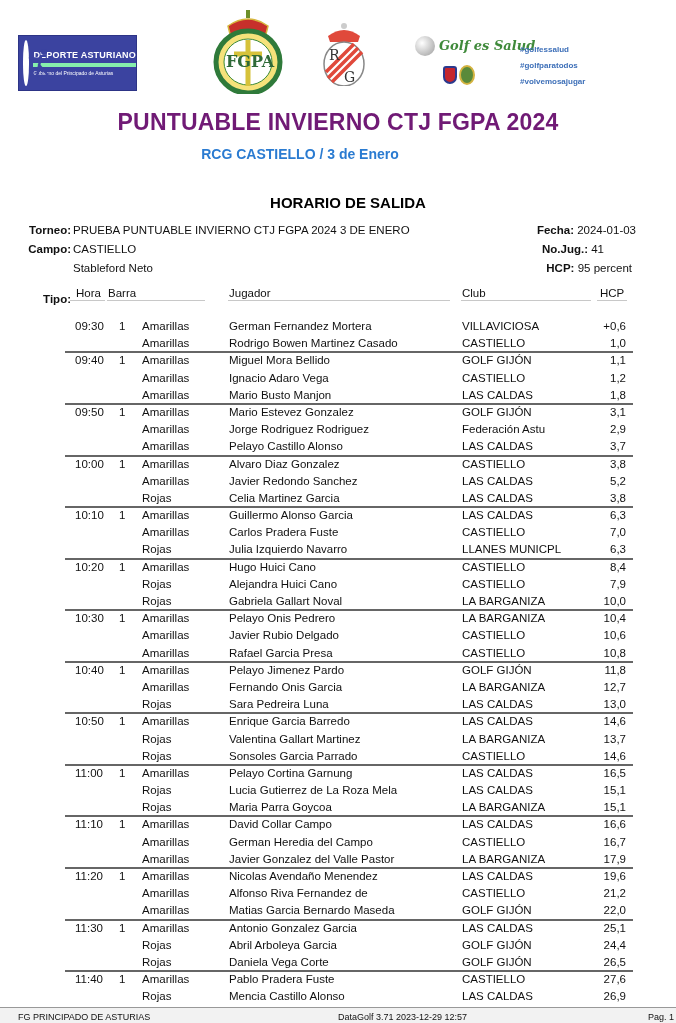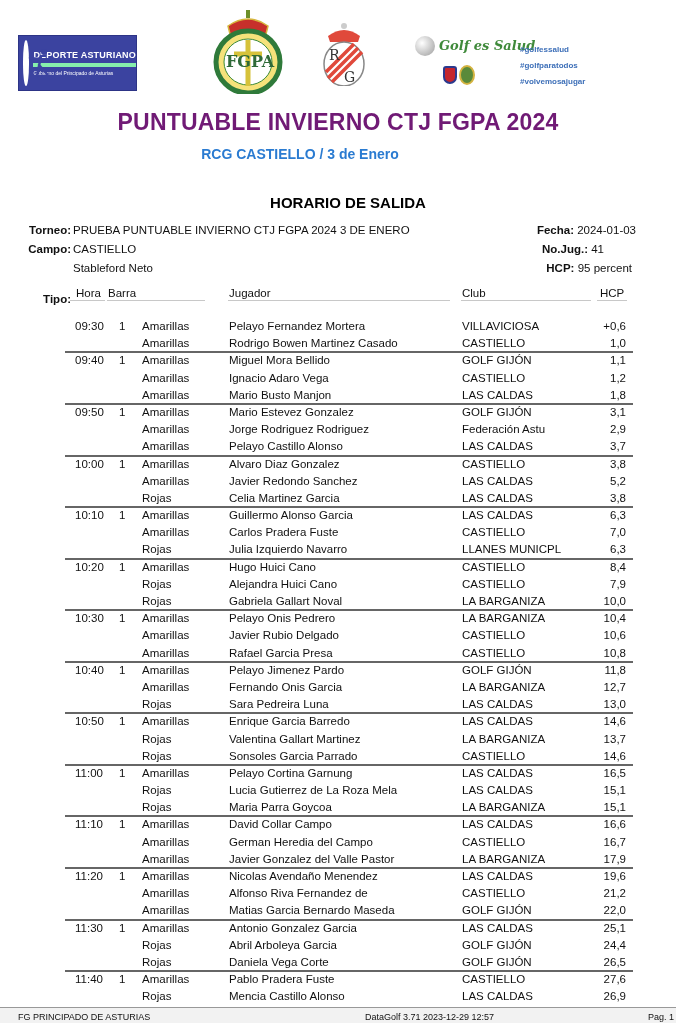--- a/index.html
+++ b/index.html
@@ -128,21 +128,21 @@
 <div class="thead-line" style="left:107px; width:98px;"></div>
 <div class="thead-line" style="left:228px; width:222px;"></div>
 <div class="thead-line" style="left:461px; width:130px;"></div>
 <div class="thead-line" style="left:597px; width:30px;"></div>
 
 <div class="rows" id="rows">
     <div class="row">
       <span class="c-hora">09:30</span>
       <span class="c-barra">1</span>
       <span class="c-tee">Amarillas</span>
-      <span class="c-jug">Pelayo Fernandez Mortera</span>
+      <span class="c-jug">German Fernandez Mortera</span>
       <span class="c-club">VILLAVICIOSA</span>
       <span class="c-hcp">+0,6</span>
     </div>
     <div class="row">
       <span class="c-tee">Amarillas</span>
       <span class="c-jug">Rodrigo Bowen Martinez Casado</span>
       <span class="c-club">CASTIELLO</span>
       <span class="c-hcp">1,0</span>
     </div>
     <div style="position: relative; height: 0px;">
@@ -444,15 +444,15 @@
       <span class="c-club">GOLF GIJÓN</span>
       <span class="c-hcp">33,4</span>
     </div>
     <div style="position: relative; height: 0px;">
       <div class="sep" style="top: -1px;"></div>
     </div>
   </div>
 
 <div class="footer">
   <span style="left:18px;">FG PRINCIPADO DE ASTURIAS</span>
-  <span style="left:333px;padding-left:32px;">DataGolf 3.71  2023-12-29 12:57</span>
+  <span style="left:306px;padding-left:32px;">DataGolf 3.71  2023-12-29 12:57</span>
   <span style="right:2px;">Pag. 1</span>
 </div>
 
 </body></html>

